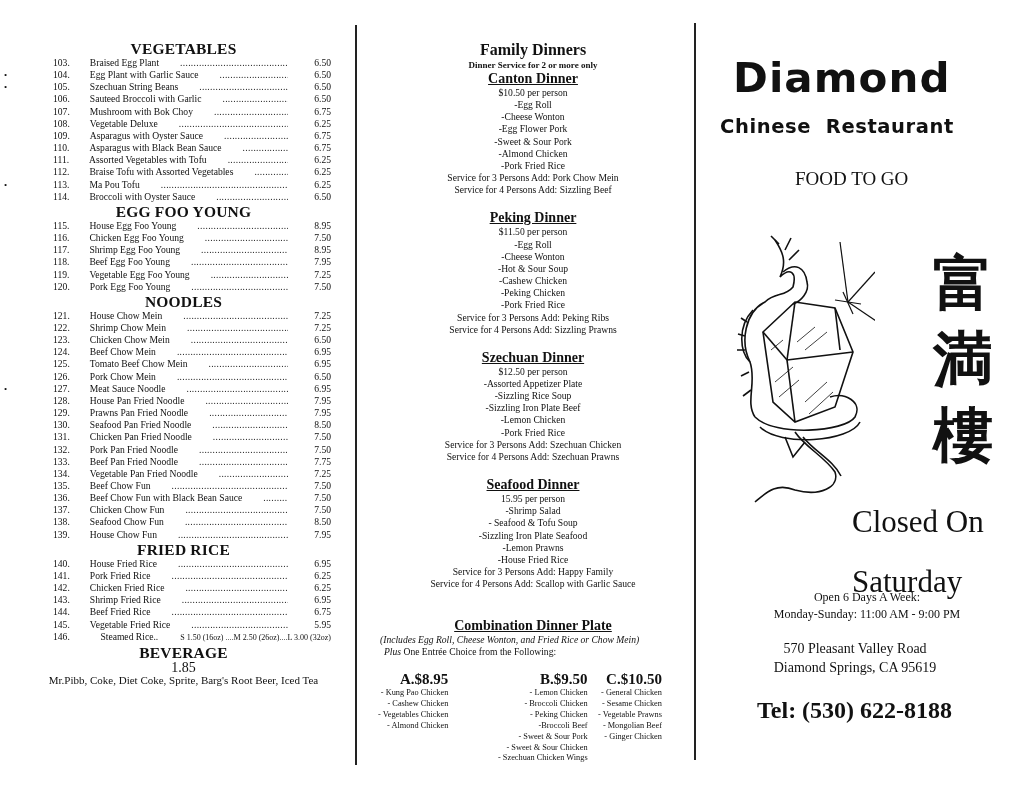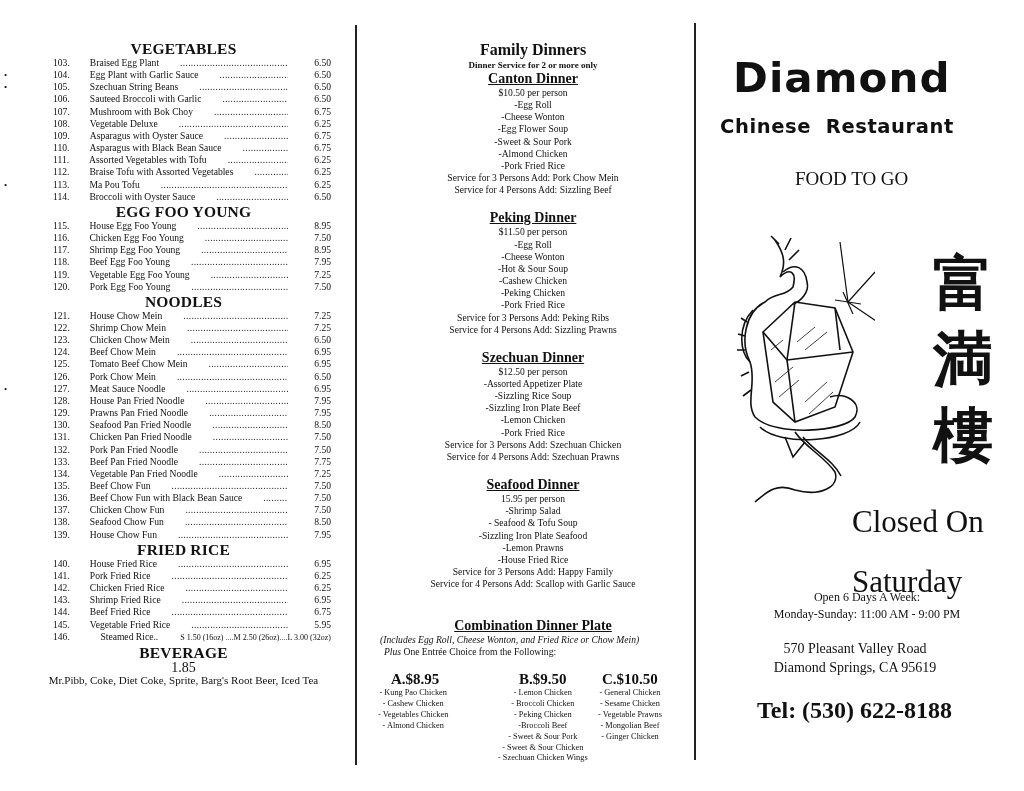--- a/index.html
+++ b/index.html
@@ -26,21 +26,21 @@
   #col2 { position: absolute; left: 372px; top: 40px; width: 322px; text-align: center; }
   .fam-title { font-weight: bold; font-size: 16px; line-height: 19px; }
   .fam-sub { font-weight: bold; font-size: 9px; line-height: 12px; }
   .din { margin-top: 0; }
   .din-title { font-weight: bold; font-size: 14px; line-height: 16px; text-decoration: underline; }
   .din-line { font-size: 9.6px; line-height: 12.15px; }
   .din-price { font-size: 9.6px; line-height: 12.15px; }
   .combo-title { font-weight: bold; font-size: 14px; line-height: 16px; text-decoration: underline; }
   .combo-note { font-size: 9.6px; line-height: 11.5px; text-align: left; padding-left: 7px; }
   .combo-note i { font-style: italic; }
-  .combo-col { position: absolute; top: 0; text-align: center; }
+  .combo-col { position: absolute; top: 0; text-align: right; }
   .combo-price { font-weight: bold; font-size: 15px; line-height: 18px; }
   .combo-item { font-size: 8.3px; line-height: 10.9px; white-space: nowrap; }
 
   
   .logo-main { font-family: "DejaVu Sans", sans-serif; font-weight: bold; font-size: 40px; letter-spacing: 1px; transform: scaleX(1.05); transform-origin: left; }
   .logo-sub { font-family: "DejaVu Sans", sans-serif; font-weight: bold; font-size: 19.5px; letter-spacing: 0.6px; }
   .food-go { font-size: 19px; }
   .closed { font-size: 31px; line-height: 44px; }
   .hours { font-size: 12px; line-height: 17px; text-align: center; }
   .addr { font-size: 14px; line-height: 19px; text-align: center; }
@@ -332,21 +332,21 @@
 
 <div id="col2">
   <div class="fam-title">Family Dinners</div>
   <div class="fam-sub">Dinner Service for 2 or more only</div>
   <div id="dinners">
       <div class="din" style="">
         <div class="din-title">Canton Dinner</div>
         <div class="din-price">$10.50  per person</div>
         <div class="din-line">-Egg Roll</div>
         <div class="din-line">-Cheese Wonton</div>
-        <div class="din-line">-Egg Flower Soup</div>
+        <div class="din-line">-Egg Flower Pork</div>
         <div class="din-line">-Sweet &amp; Sour Pork</div>
         <div class="din-line">-Almond Chicken</div>
         <div class="din-line">-Pork Fried Rice</div>
         <div class="din-line">Service for 3 Persons Add: Pork Chow Mein</div>
         <div class="din-line">Service for 4 Persons Add: Sizzling Beef</div>
       </div>
       <div class="din" style="margin-top:14px;">
         <div class="din-title">Peking Dinner</div>
         <div class="din-price">$11.50 per person</div>
         <div class="din-line">-Egg Roll</div>

